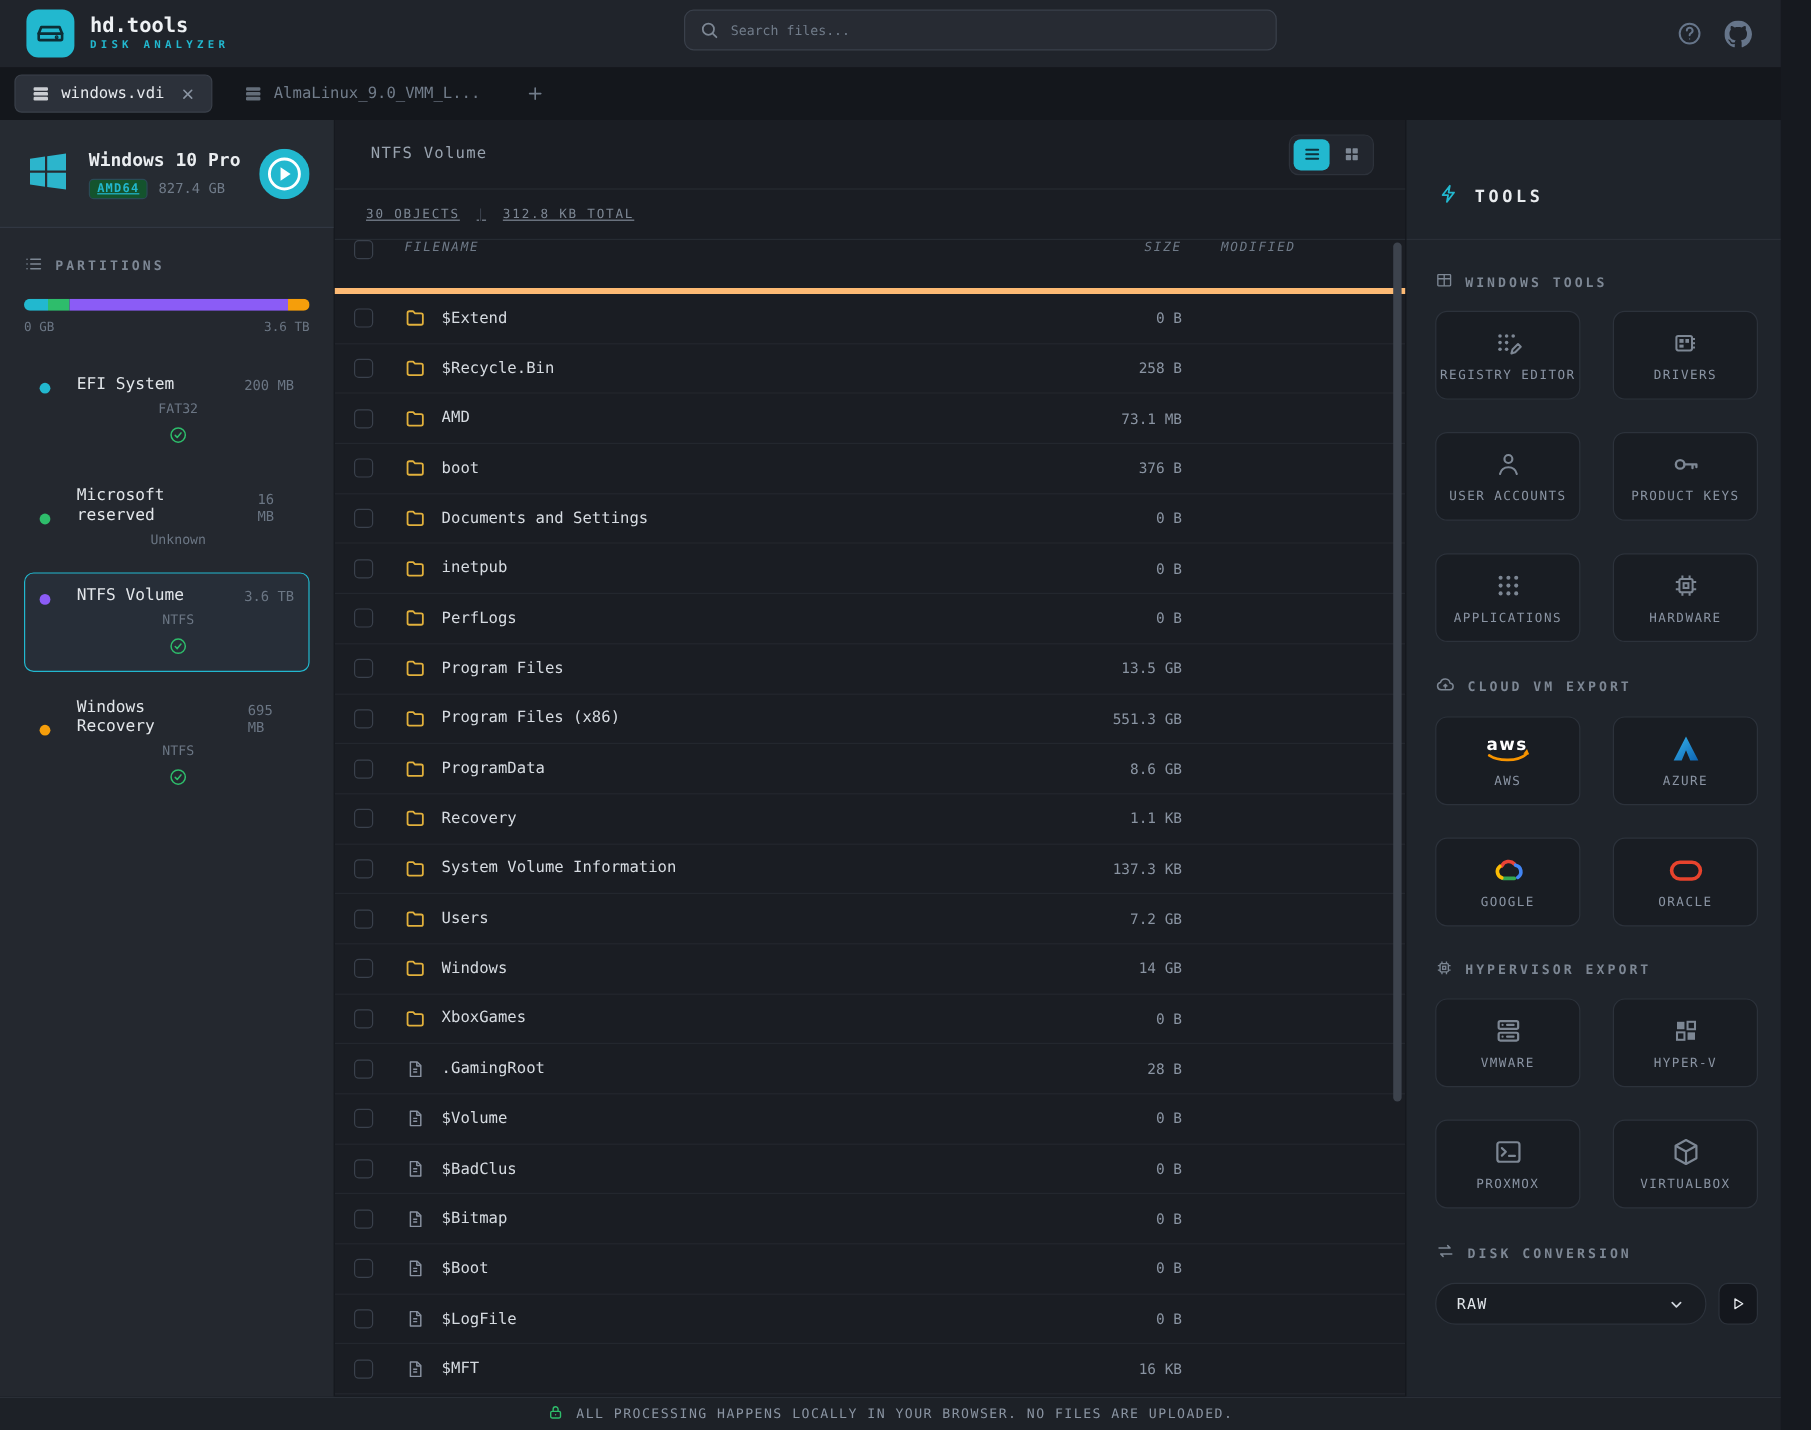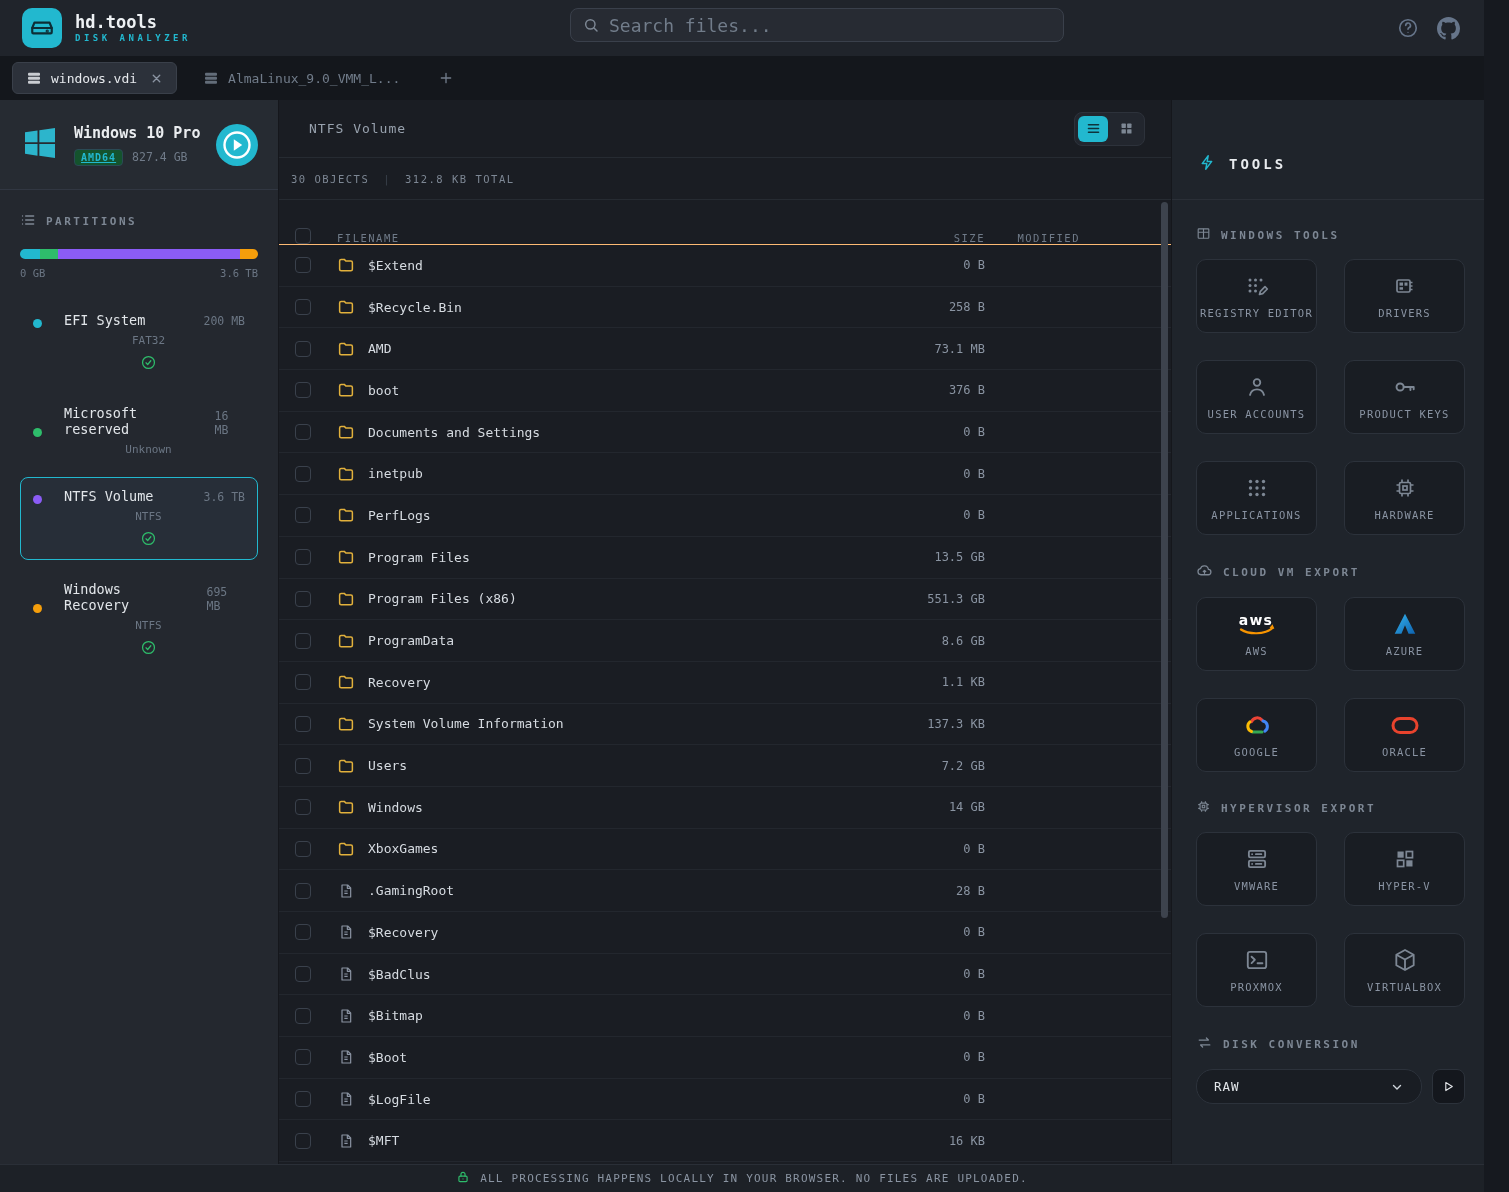--- a/index.html
+++ b/index.html
@@ -16,21 +16,21 @@
   .brand { display:flex; align-items:center; gap:13px; }
   .logo { width:40px; height:40px; border-radius:10px; background:#22b8cf;
           display:grid; place-items:center; }
   .brand-name { font-size:17px; font-weight:bold; color:#eef1f4; line-height:1.15; }
   .brand-sub { font-size:9px; letter-spacing:3.5px; color:#22b8cf; font-weight:bold; }
   .search { position:absolute; left:570px; top:8px; width:494px; height:34px;
             background:#272b33; border:1px solid #3a404b; border-radius:8px;
             display:flex; align-items:center; padding:0 12px; gap:10px; }
   .search-ic { color:#7d8794; display:grid; place-items:center; }
   .search input { background:transparent; border:none; outline:none; color:#c9cfd7;
-            font-family:inherit; font-size:18px; width:100%; }
+            font-family:inherit; font-size:11px; width:100%; }
   .search input::placeholder { color:#717c8a; }
   .top-icons { position:absolute; right:24px; top:0; height:56px;
             display:flex; align-items:center; gap:18px; color:#66758a; }
   .top-icons span { display:grid; place-items:center; cursor:pointer; }
 
   
   .tabbar { height:44px; background:#14171c; display:flex; align-items:center;
             padding:0 12px; gap:12px; flex:none; }
   .tab { height:32px; display:flex; align-items:center; gap:9px; padding:0 13px;
          border-radius:6px; color:#717c8a; cursor:pointer; border:1px solid transparent; }
@@ -78,26 +78,26 @@
                flex-direction:column; position:relative; }
   .panel-header { height:58px; flex:none; display:flex; align-items:center;
                   padding:0 26px 0 30px; border-bottom:1px solid #262b32; }
   .panel-title { color:#98a2ae; font-size:13px; letter-spacing:1px; }
   .view-toggle { margin-left:auto; background:#22262e; border:1px solid #2d323b;
                  border-radius:8px; padding:3px; display:flex; gap:3px; }
   .vt { width:30px; height:26px; border:none; border-radius:6px; background:transparent;
         color:#7d8794; display:grid; place-items:center; cursor:pointer; }
   .vt.active { background:#22b8cf; color:#0e333c; }
   .stats-bar { height:42px; flex:none; display:flex; align-items:center; gap:14px;
-               padding:0 12px; border-bottom:1px solid #262b32; color:#7d8794;
-               font-size:10.5px; letter-spacing:1.5px; }
+               padding:0 26px; border-bottom:1px solid #262b32; color:#7d8794;
+               font-size:10.5px; letter-spacing:1.5px;text-decoration:underline; }
   .stats-sep { color:#3a414c; }
-  .table-header { height:45px; flex:none; display:flex; align-items:flex-end;
-                  padding:0 91px 0 16px; border-bottom:1px solid #fdba74;
-                  color:#6f7a88; font-size:10.5px; letter-spacing:1.5px; }
+  .table-header { height:45px; flex:none; display:flex; align-items:flex-start;
+                  padding:0 91px 0 16px; border-bottom:5px solid #fdba74;
+                  color:#6f7a88; font-size:10.5px; letter-spacing:1.5px;font-style:italic; }
   .cb { width:16px; height:16px; border:1.5px solid #3a414c; border-radius:4px;
         flex:none; margin-right:26px; cursor:pointer; }
   .hdr-name { flex:1; }
   .col-size { width:115px; text-align:right; flex:none; }
   .col-mod { width:95px; flex:none; text-align:right; }
   .rows { flex:1; overflow:hidden; }
   .frow { height:41.7px; display:flex; align-items:center; padding:0 91px 0 16px;
           border-bottom:1px solid #23272e; cursor:pointer; }
   .ficon { width:18px; flex:none; margin-right:13px; display:grid; place-items:center; }
   .fname { flex:1; font-size:13px; color:#d6dbe1; white-space:nowrap; overflow:hidden; }
@@ -530,21 +530,21 @@
      </div>
           <div class="frow">
        <span class="cb"></span>
        <span class="ficon">
               <svg width="16" height="16" viewBox="0 0 24 24" fill="none" stroke="#8a93a2" stroke-width="1.8" stroke-linejoin="round">
                 <path d="M6 3h8.5L19 7.5V21H6z"></path>
                 <path d="M14 3v5h5"></path>
                 <path d="M9.5 12h5M9.5 15.5h5"></path>
               </svg>
             </span>
-       <span class="fname">$Recovery</span>
+       <span class="fname">$Volume</span>
        <span class="fsize">0 B</span>
        <span class="fmod"></span>
      </div>
           <div class="frow">
        <span class="cb"></span>
        <span class="ficon">
               <svg width="16" height="16" viewBox="0 0 24 24" fill="none" stroke="#8a93a2" stroke-width="1.8" stroke-linejoin="round">
                 <path d="M6 3h8.5L19 7.5V21H6z"></path>
                 <path d="M14 3v5h5"></path>
                 <path d="M9.5 12h5M9.5 15.5h5"></path>

